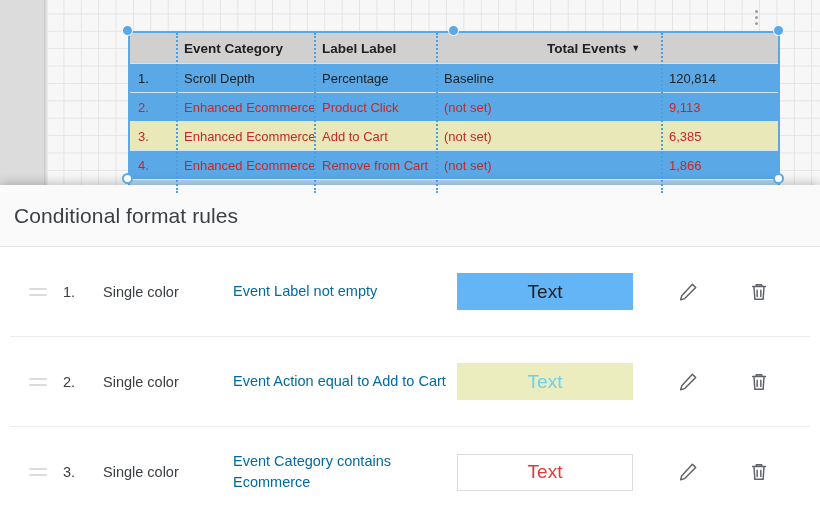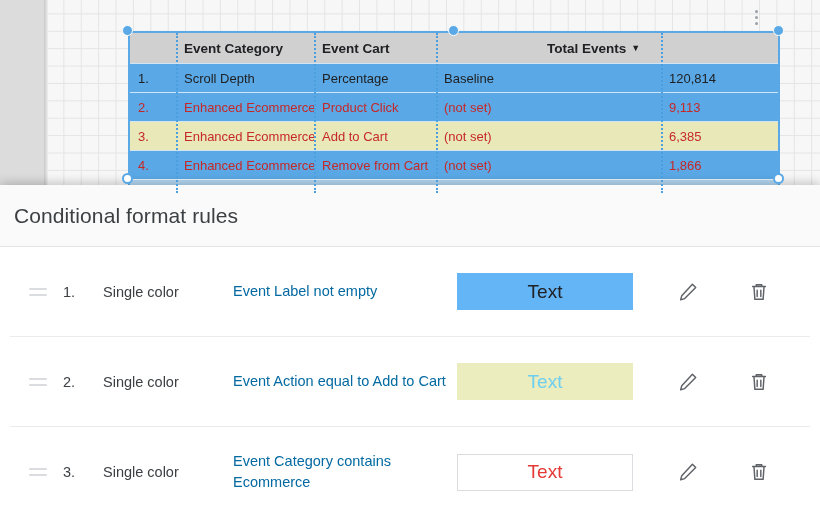--- a/index.html
+++ b/index.html
@@ -274,21 +274,21 @@
     <div class="table-widget">
 
       <div class="colsep" style="left:46px"></div>
       <div class="colsep" style="left:184px"></div>
       <div class="colsep" style="left:306px"></div>
       <div class="colsep" style="left:531px"></div>
 
       <div class="gt-row gt-head">
         <div class="cell c-idx"></div>
         <div class="cell c-cat">Event Category</div>
-        <div class="cell c-lab">Event Cart</div>
+        <div class="cell c-lab">Label Label</div>
         <div class="cell c-tot">
           <span>Total Events</span>
           <span class="sort-caret">▼</span>
         </div>
       </div>
 
       <div class="gt-row gt-body-row r1">
         <div class="cell c-idx">1.</div>
         <div class="cell c-cat">Scroll Depth</div>
         <div class="cell c-act">Percentage</div>

